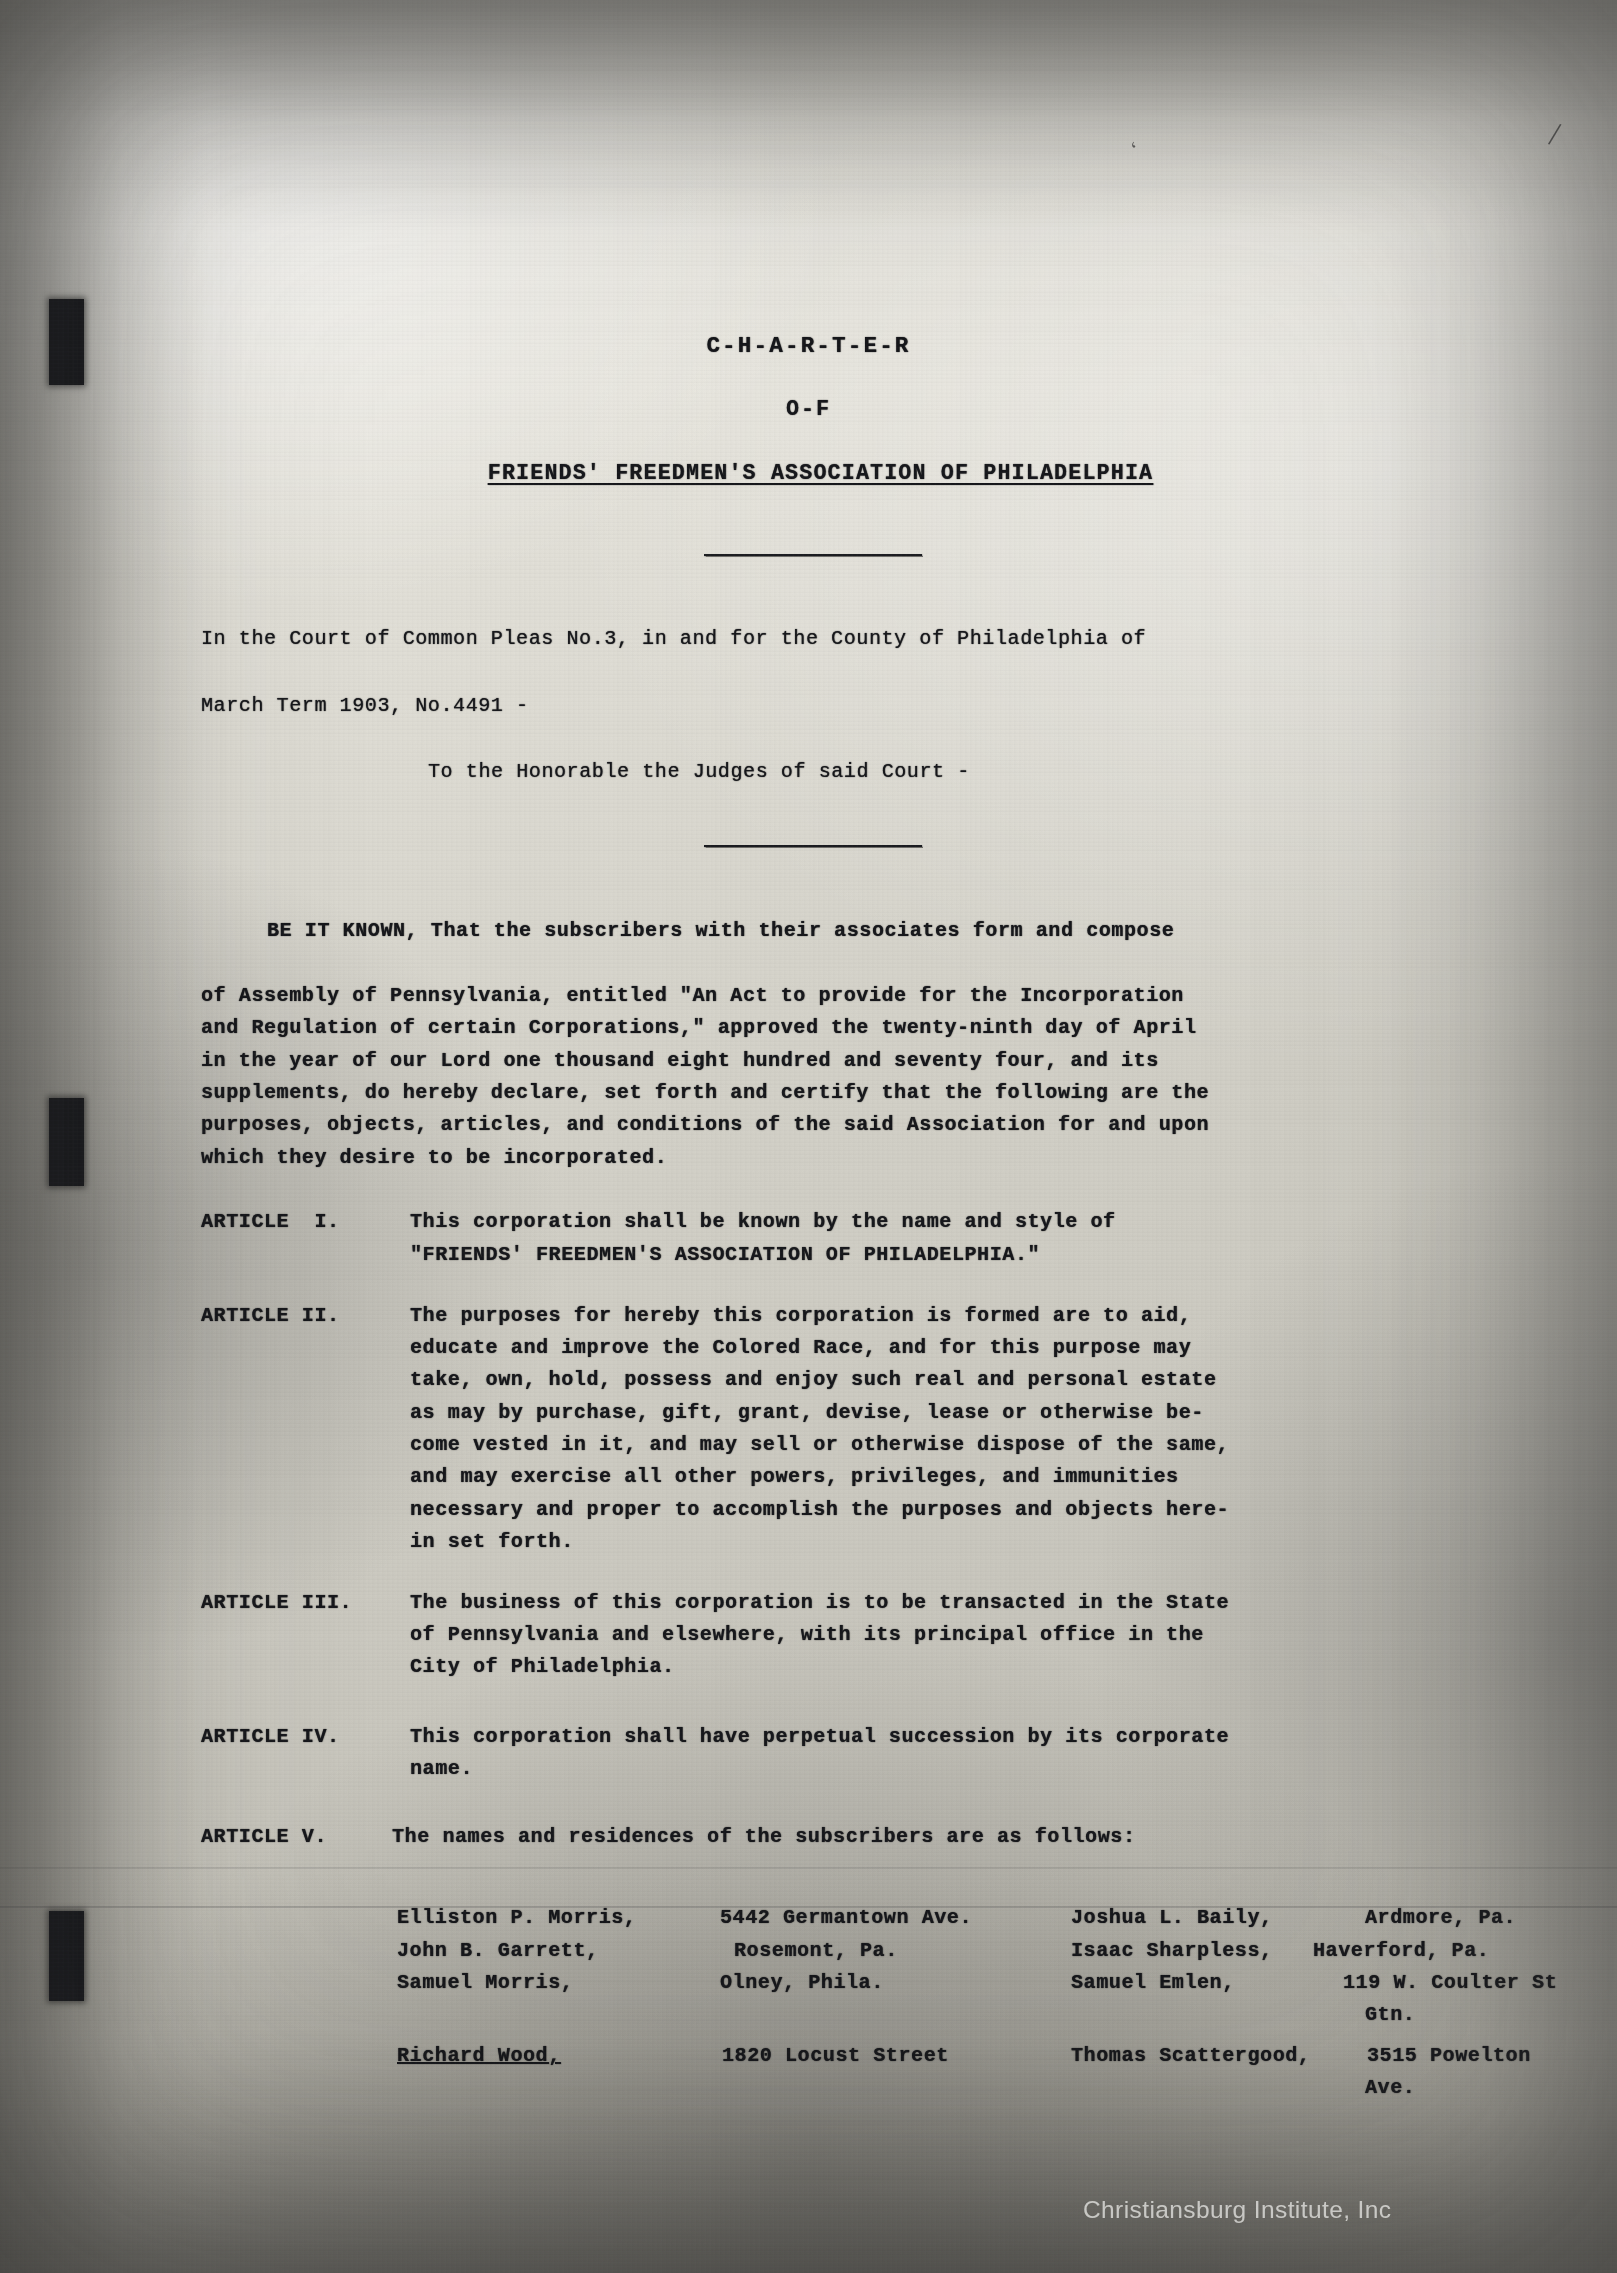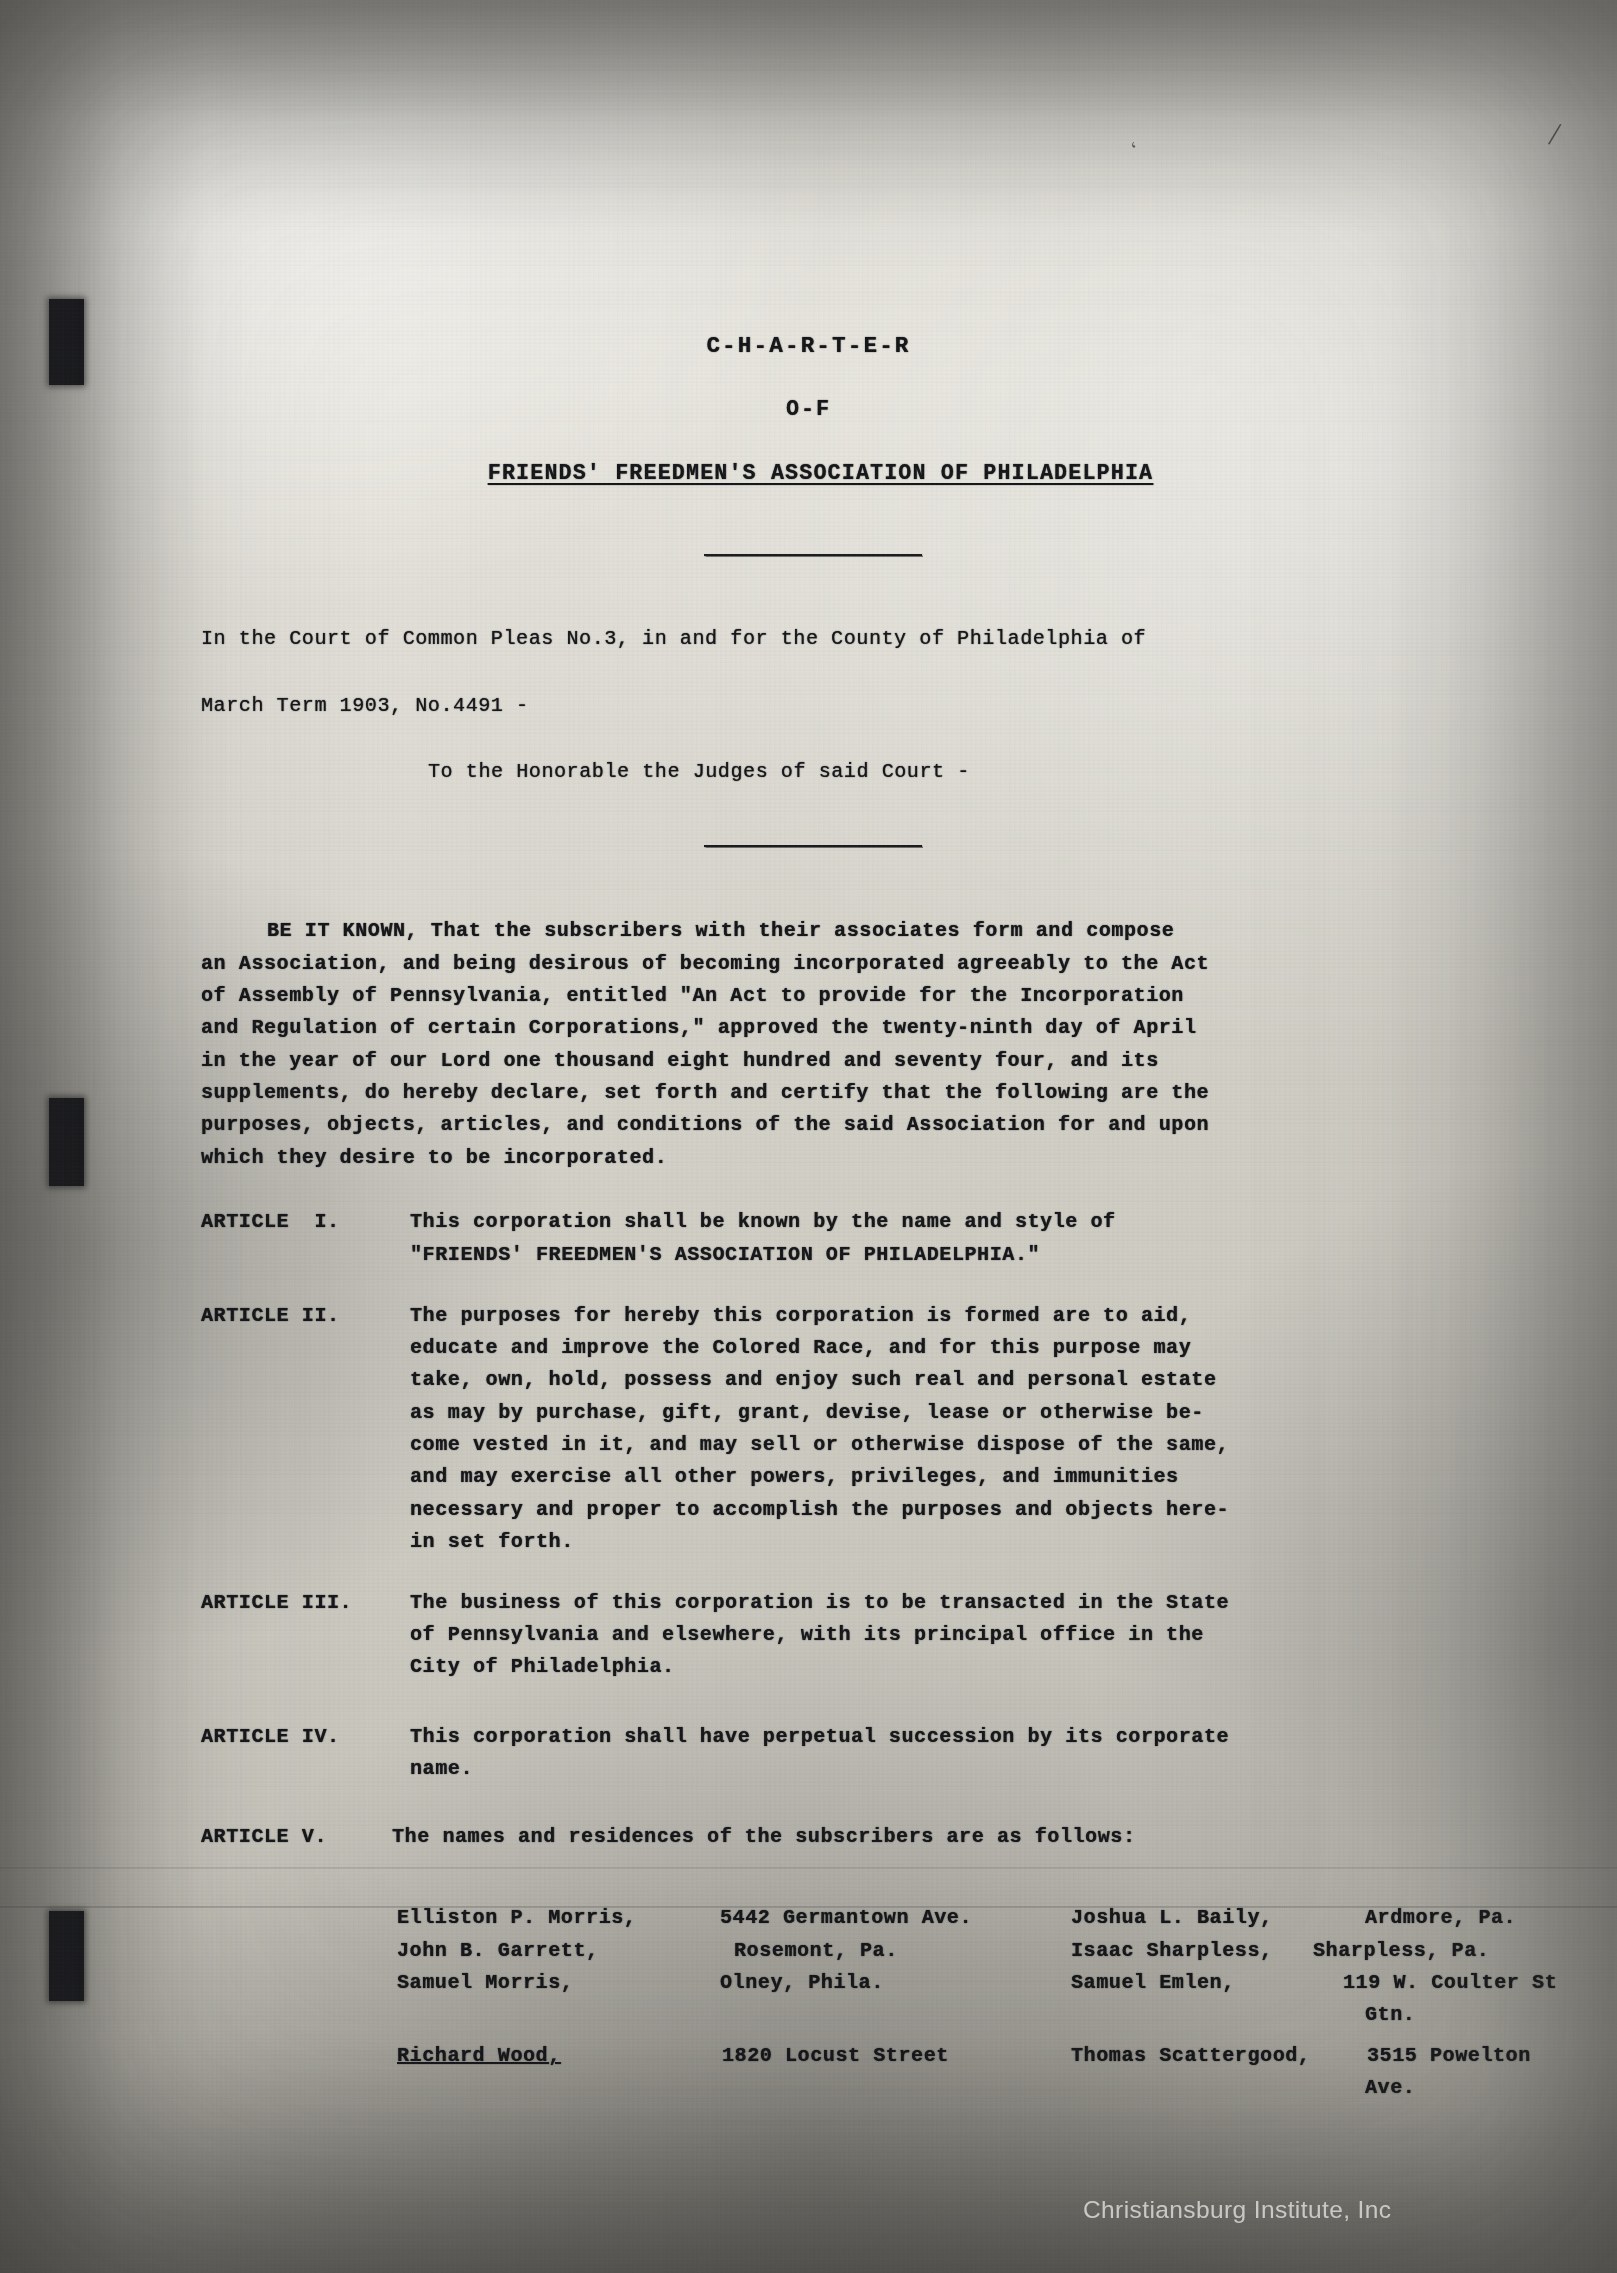--- a/index.html
+++ b/index.html
@@ -164,21 +164,20 @@
 
     <div class="rule" style="left:704px; top:554px; width:218px;"></div>
 
     <div class="t body-line" style="top:627px;">In the Court of Common Pleas No.3, in and for the County of Philadelphia of</div>
     <div class="t body-line" style="top:694px;">March Term 1903, No.4491 -</div>
     <div class="t" style="left:428px; top:760px;">To the Honorable the Judges of said Court -</div>
 
     <div class="rule" style="left:704px; top:845px; width:218px;"></div>
 
     <div class="t bold" style="left:267px; top:919px;">BE IT KNOWN, That the subscribers with their associates form and compose</div>
-    <div class="t bold body-line" style="top:952px;">an Association, and being desirous of becoming incorporated agreeably to the Act</div>
     <div class="t bold body-line" style="top:984px;">of Assembly of Pennsylvania, entitled "An Act to provide for the Incorporation</div>
     <div class="t bold body-line" style="top:1016px;">and Regulation of certain Corporations," approved the twenty-ninth day of April</div>
     <div class="t bold body-line" style="top:1049px;">in the year of our Lord one thousand eight hundred and seventy four, and its</div>
     <div class="t bold body-line" style="top:1081px;">supplements, do hereby declare, set forth and certify that the following are the</div>
     <div class="t bold body-line" style="top:1113px;">purposes, objects, articles, and conditions of the said Association for and upon</div>
     <div class="t bold body-line" style="top:1146px;">which they desire to be incorporated.</div>
 
     <div class="t art-label" style="top:1210px;">ARTICLE  I.</div>
     <div class="t art-body" style="top:1210px;">This corporation shall be known by the name and style of</div>
     <div class="t art-body" style="top:1243px;">"FRIENDS' FREEDMEN'S ASSOCIATION OF PHILADELPHIA."</div>
@@ -206,21 +205,21 @@
     <div class="t bold" style="left:392px; top:1825px;">The names and residences of the subscribers are as follows:</div>
 
     <div class="t sub-col-a" style="top:1906px;">Elliston P. Morris,</div>
     <div class="t sub-col-b" style="top:1906px;">5442 Germantown Ave.</div>
     <div class="t sub-col-c" style="top:1906px;">Joshua L. Baily,</div>
     <div class="t" style="left:1365px; top:1906px; font-weight:bold;">Ardmore, Pa.</div>
 
     <div class="t sub-col-a" style="top:1939px;">John B. Garrett,</div>
     <div class="t sub-col-b" style="top:1939px;margin-left:14px;">Rosemont, Pa.</div>
     <div class="t sub-col-c" style="top:1939px;">Isaac Sharpless,</div>
-    <div class="t" style="left:1313px; top:1939px; font-weight:bold;">Sharpless, Pa.</div>
+    <div class="t" style="left:1313px; top:1939px; font-weight:bold;">Haverford, Pa.</div>
 
     <div class="t sub-col-a" style="top:1971px;">Samuel Morris,</div>
     <div class="t sub-col-b" style="top:1971px;">Olney, Phila.</div>
     <div class="t sub-col-c" style="top:1971px;">Samuel Emlen,</div>
     <div class="t" style="left:1343px; top:1971px; font-weight:bold;">119 W. Coulter St</div>
 
     <div class="t" style="left:1365px; top:2003px; font-weight:bold;">Gtn.</div>
 
     <div class="t sub-col-a" style="top:2044px;text-decoration:underline;">Richard Wood,</div>
     <div class="t" style="left:722px; top:2044px; font-weight:bold;">1820 Locust Street</div>

